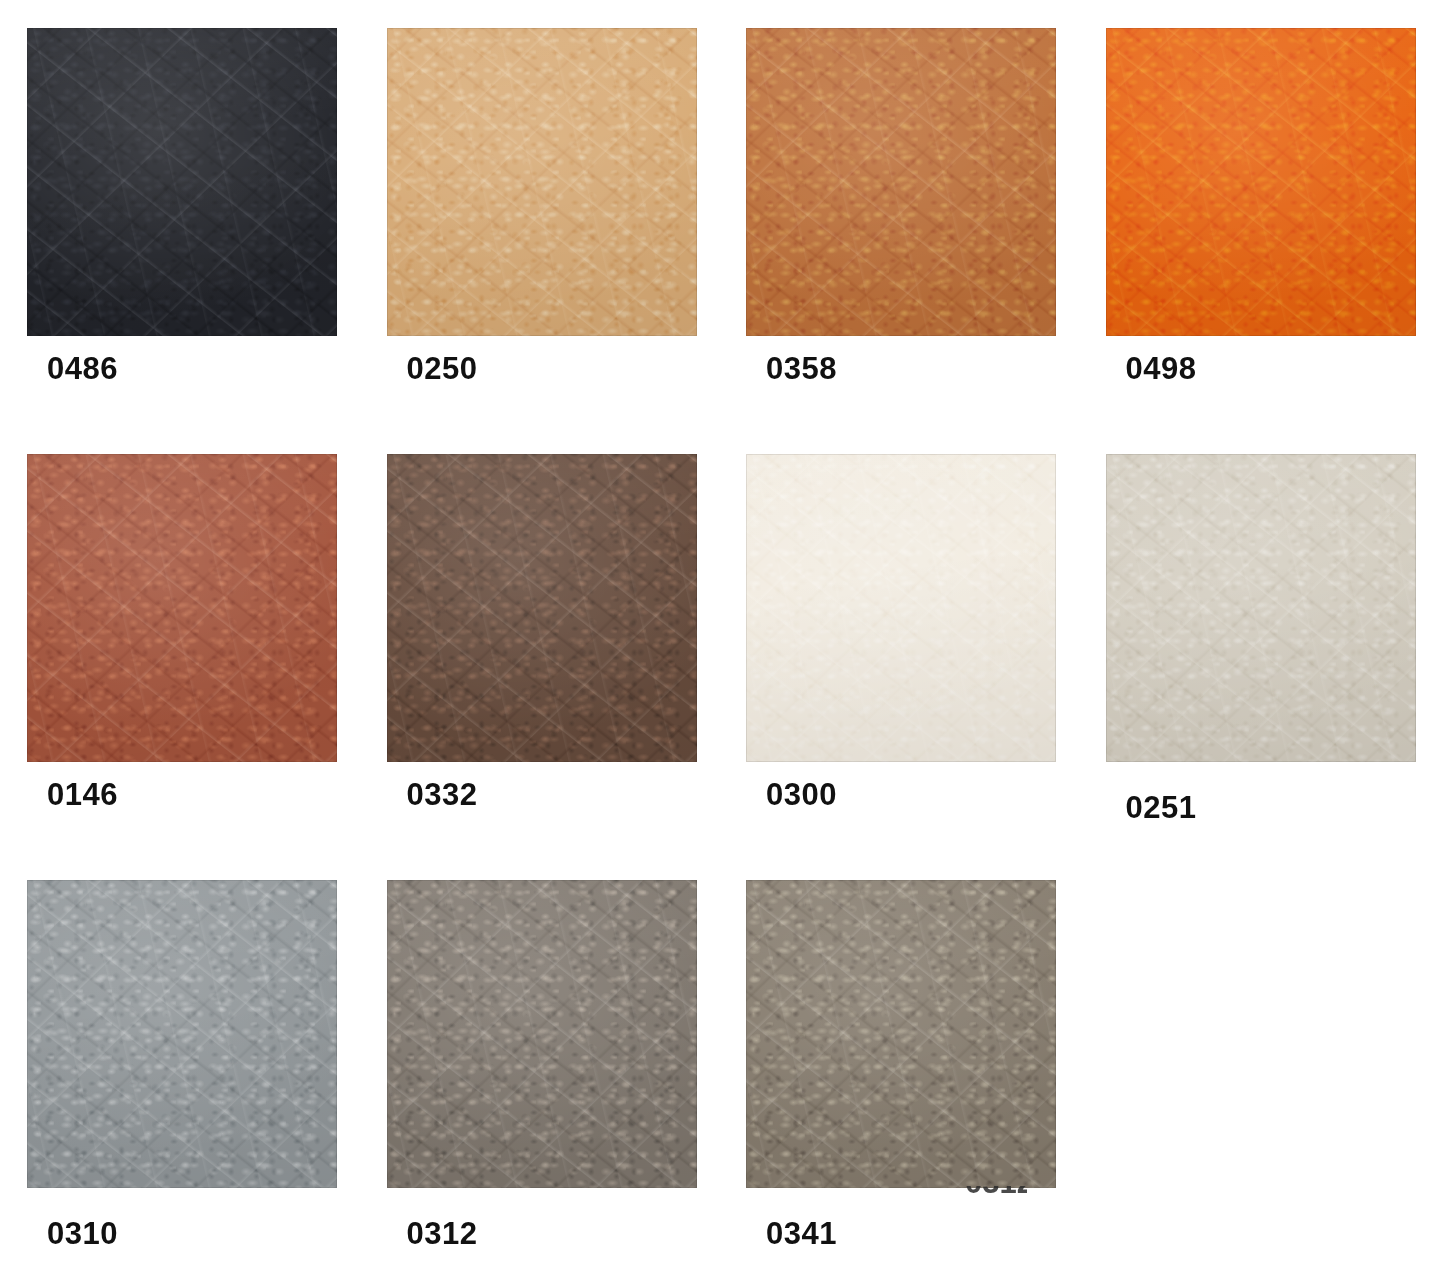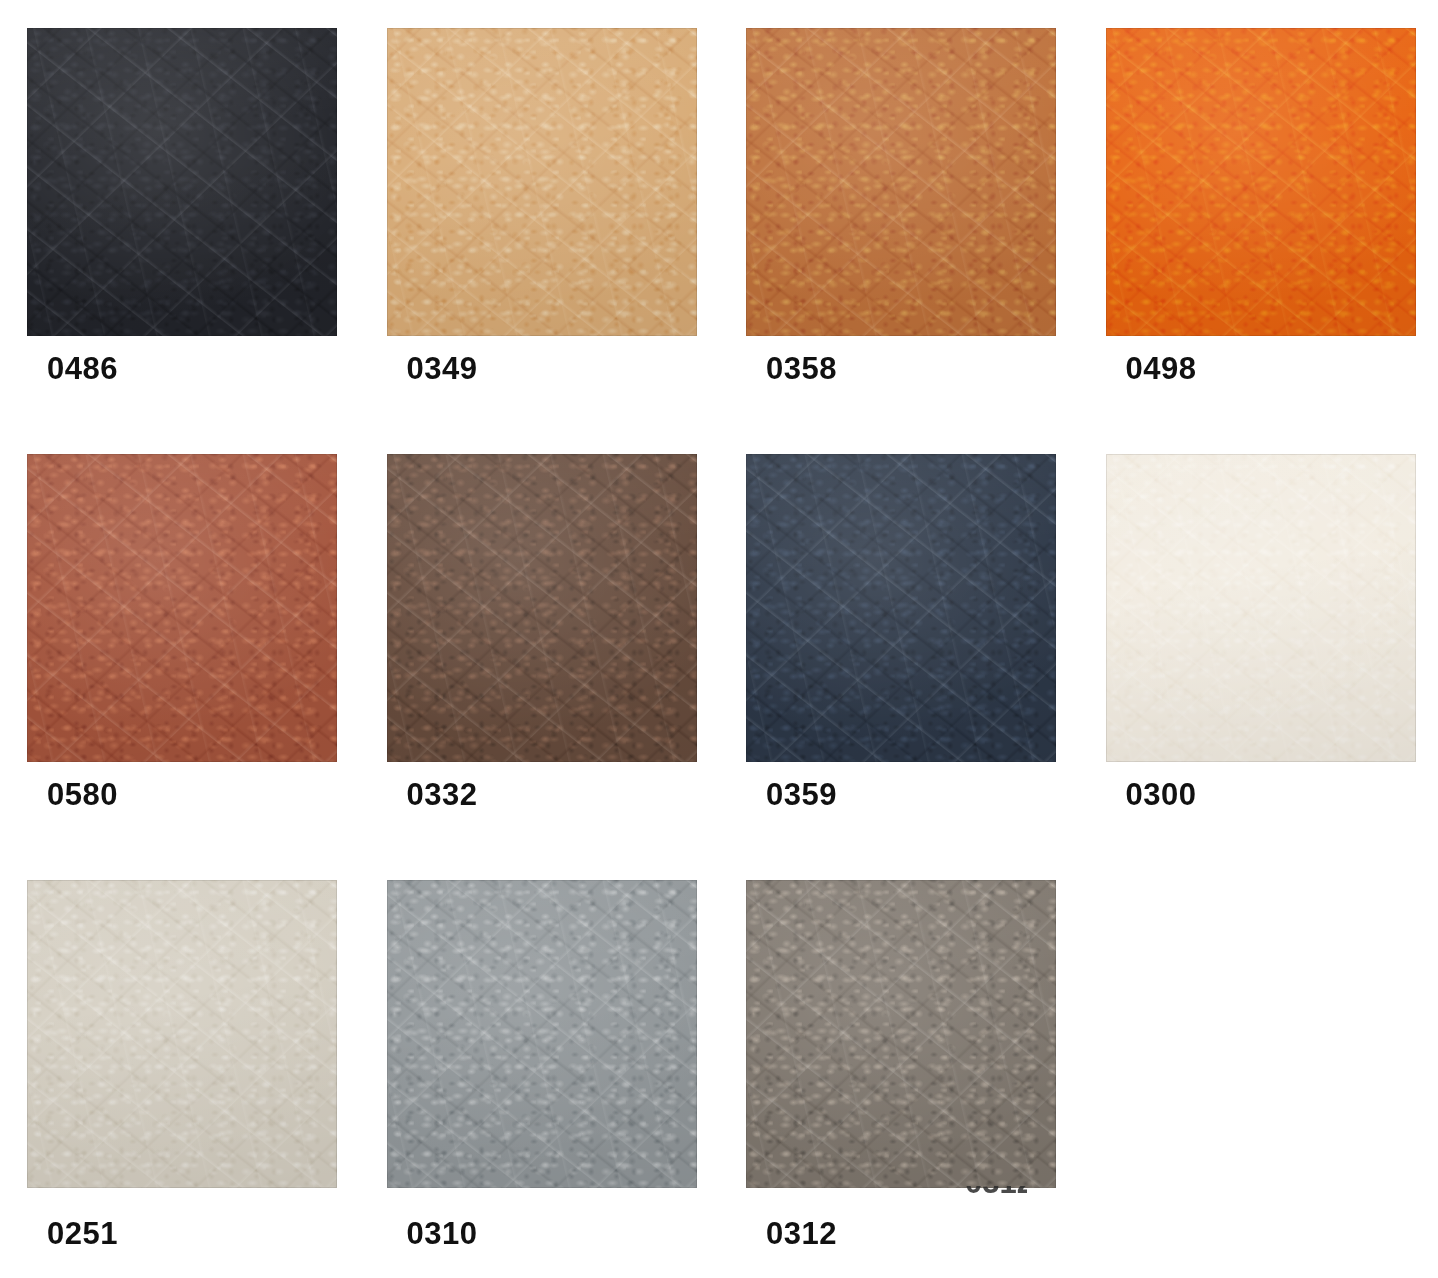--- a/index.html
+++ b/index.html
@@ -165,21 +165,21 @@
         </div>
         <div class="swatch-label">0486</div>
       </div>
       <div class="swatch-cell row-1">
         <div class="swatch-chip" style="background-color: rgb(216, 171, 118);">
           <div class="grain"></div>
           <div class="creases"></div>
           <div class="sheen"></div>
           <div class="edge"></div>
         </div>
-        <div class="swatch-label">0349</div>
+        <div class="swatch-label">0250</div>
       </div>
       <div class="swatch-cell row-1">
         <div class="swatch-chip" style="background-color: rgb(189, 112, 58);">
           <div class="grain"></div>
           <div class="creases"></div>
           <div class="sheen"></div>
           <div class="edge"></div>
         </div>
         <div class="swatch-label">0358</div>
       </div>
@@ -192,41 +192,32 @@
         </div>
         <div class="swatch-label">0498</div>
       </div>
       <div class="swatch-cell row-2">
         <div class="swatch-chip" style="background-color: rgb(164, 84, 60);">
           <div class="grain"></div>
           <div class="creases"></div>
           <div class="sheen"></div>
           <div class="edge"></div>
         </div>
-        <div class="swatch-label">0580</div>
+        <div class="swatch-label">0146</div>
       </div>
       <div class="swatch-cell row-2">
         <div class="swatch-chip" style="background-color: rgb(102, 75, 60);">
           <div class="grain"></div>
           <div class="creases"></div>
           <div class="sheen"></div>
           <div class="edge"></div>
         </div>
         <div class="swatch-label">0332</div>
       </div>
       <div class="swatch-cell row-2">
-        <div class="swatch-chip" style="background-color: rgb(44, 55, 71);">
-          <div class="grain"></div>
-          <div class="creases"></div>
-          <div class="sheen"></div>
-          <div class="edge"></div>
-        </div>
-        <div class="swatch-label">0359</div>
-      </div>
-      <div class="swatch-cell row-2">
         <div class="swatch-chip" style="background-color: rgb(242, 236, 225);">
           <div class="grain"></div>
           <div class="creases"></div>
           <div class="sheen"></div>
           <div class="edge"></div>
         </div>
         <div class="swatch-label">0300</div>
       </div>
       <div class="swatch-cell row-3">
         <div class="swatch-chip" style="background-color: rgb(212, 206, 193);">
@@ -247,19 +238,28 @@
         <div class="swatch-label">0310</div>
       </div>
       <div class="swatch-cell row-3">
         <div class="swatch-chip" style="background-color: rgb(126, 118, 109);">
           <div class="grain"></div>
           <div class="creases"></div>
           <div class="sheen"></div>
           <div class="edge"></div>
         </div>
         <div class="swatch-label">0312</div>
+      </div>
+      <div class="swatch-cell row-3">
+        <div class="swatch-chip" style="background-color: rgb(133, 123, 109);">
+          <div class="grain"></div>
+          <div class="creases"></div>
+          <div class="sheen"></div>
+          <div class="edge"></div>
+        </div>
+        <div class="swatch-label">0341</div>
       </div>
     </div>
 
   <div class="scan-artifact">
     <span>0312</span>
   </div>
 </div>
 
 </body></html>

